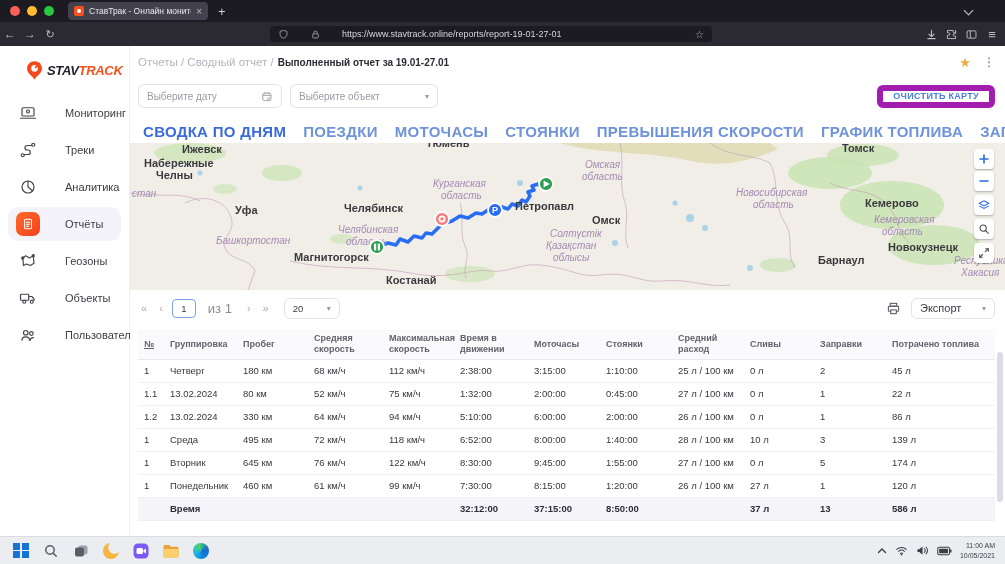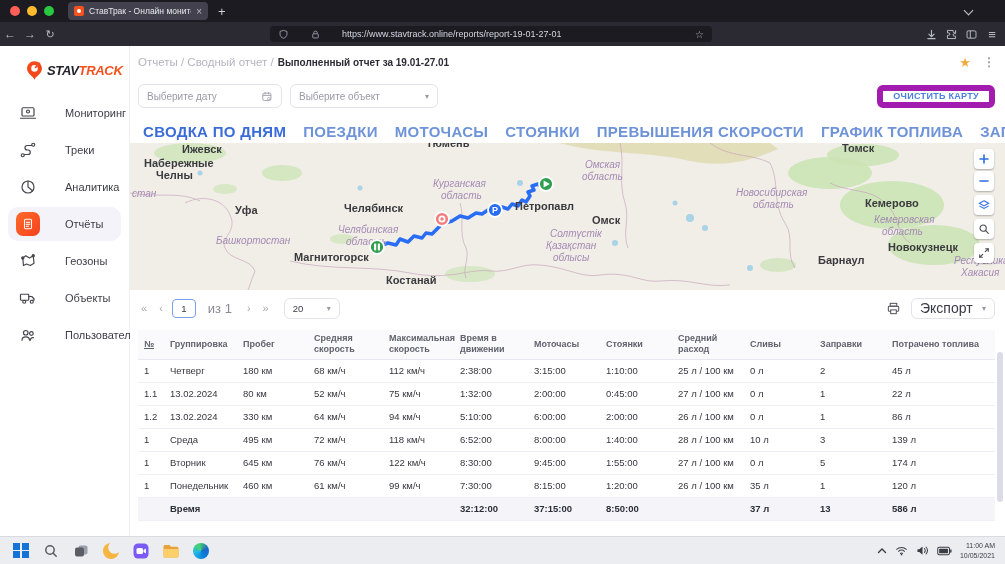--- a/index.html
+++ b/index.html
@@ -76,21 +76,21 @@
 
   
   .toolbar { position:absolute; top:246px; left:8px; right:10px; height:32px; display:flex; align-items:center; gap:6px; }
   .pg-arrow { color:#a7a7b2; font-size:11px; padding:0 3px; }
   .pg-input { width:24px; height:19px; border:1px solid #7aa0e8; border-radius:4px; text-align:center; font-size:9.5px; color:#3a3a44; outline:none; font-family:inherit; }
   .pg-of { font-size:13px; color:#8a8a96; margin:0 6px; }
   .pg-size { width:56px; height:21px; border:1px solid #e3e3ea; border-radius:6px; display:flex; align-items:center; justify-content:space-between; padding:0 8px; margin-left:6px; }
   .pg-size span.v { font-size:9.5px; color:#3a3a44; }
   .tb-right { margin-left:auto; display:flex; align-items:center; gap:10px; }
   .export { width:84px; height:21px; border:1px solid #e3e3ea; border-radius:6px; display:flex; align-items:center; justify-content:space-between; padding:0 8px; }
-  .export span.v { font-size:14px; color:#3a3a44;text-align:center; }
+  .export span.v { font-size:11px; color:#3a3a44;text-align:center; }
 
   
   table.report { position:absolute; top:284px; left:8px; width:857px; border-collapse:collapse; table-layout:fixed; }
   .report th { font-size:9px; color:#62626e; font-weight:700; text-align:left; padding:3px 6px; height:26px; vertical-align:middle; background:#fafafc; border-bottom:1px solid #e8e8f0; line-height:1.25; }
   .report th.num { text-decoration:underline; }
   .report td { font-size:9.5px; color:#36363f; padding:0 6px; height:23px; border-bottom:1px solid #efeff5; white-space:nowrap; overflow:hidden; }
   .report tr.total td { font-weight:700; color:#2e2e38; background:#f4f4f9; border-top:1px solid #e4e4ec; }
 
   .page-scroll { position:absolute; right:2px; top:306px; width:6px; height:150px; border-radius:3px; background:#dcdce8; }
 
@@ -524,21 +524,21 @@
             <tr>
               <td>1</td>
               <td>Понедельник</td>
               <td>460 км</td>
               <td>61 км/ч</td>
               <td>99 км/ч</td>
               <td>7:30:00</td>
               <td>8:15:00</td>
               <td>1:20:00</td>
               <td>26 л / 100 км</td>
-              <td>35 л</td>
+              <td>27 л</td>
               <td>1</td>
               <td>120 л</td>
             </tr>
             <tr class="total">
               <td></td>
               <td>Время</td>
               <td></td>
               <td></td>
               <td></td>
               <td>32:12:00</td>

